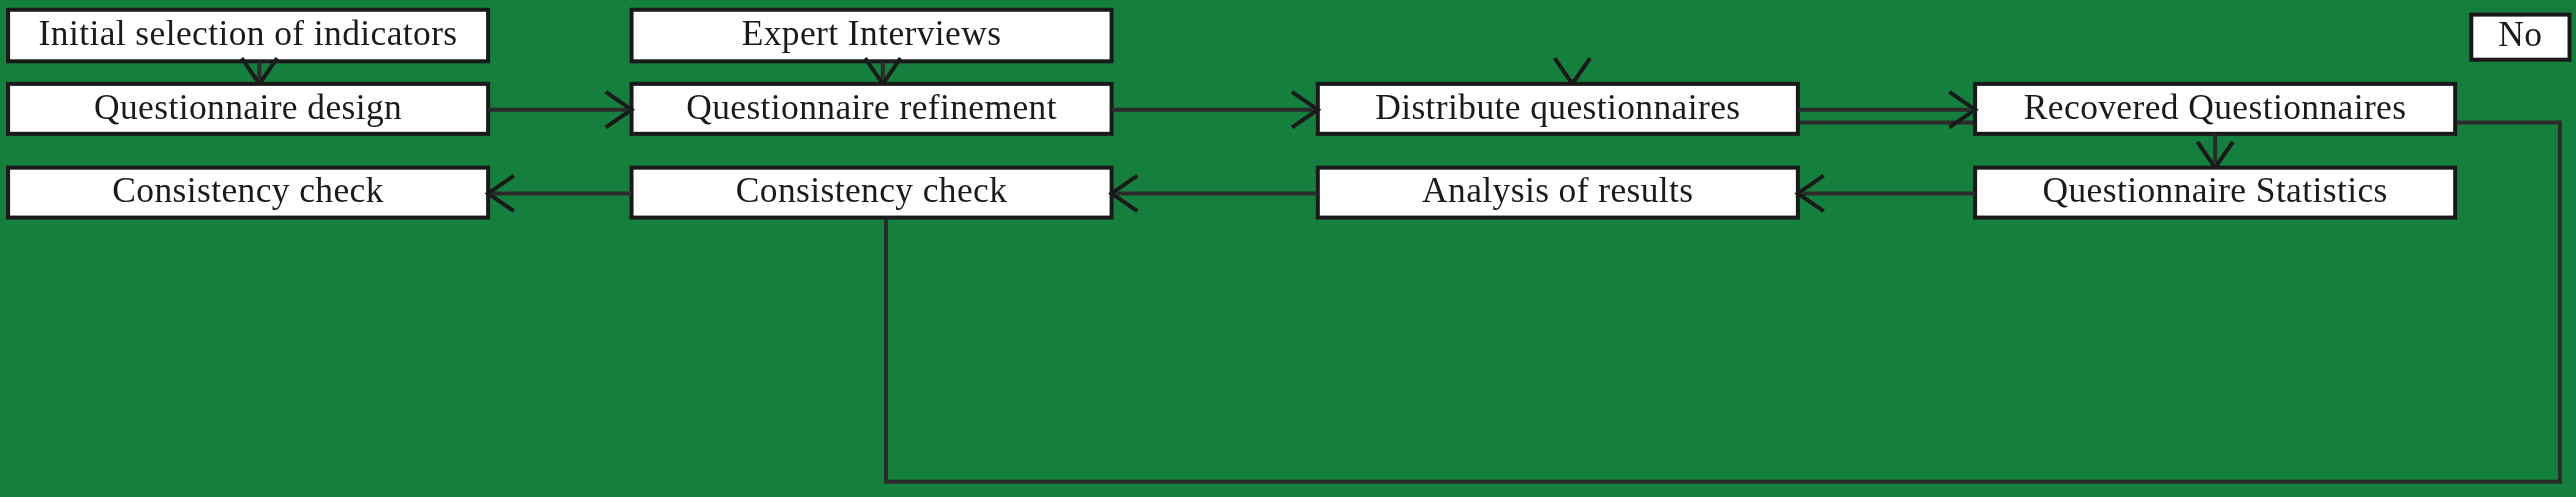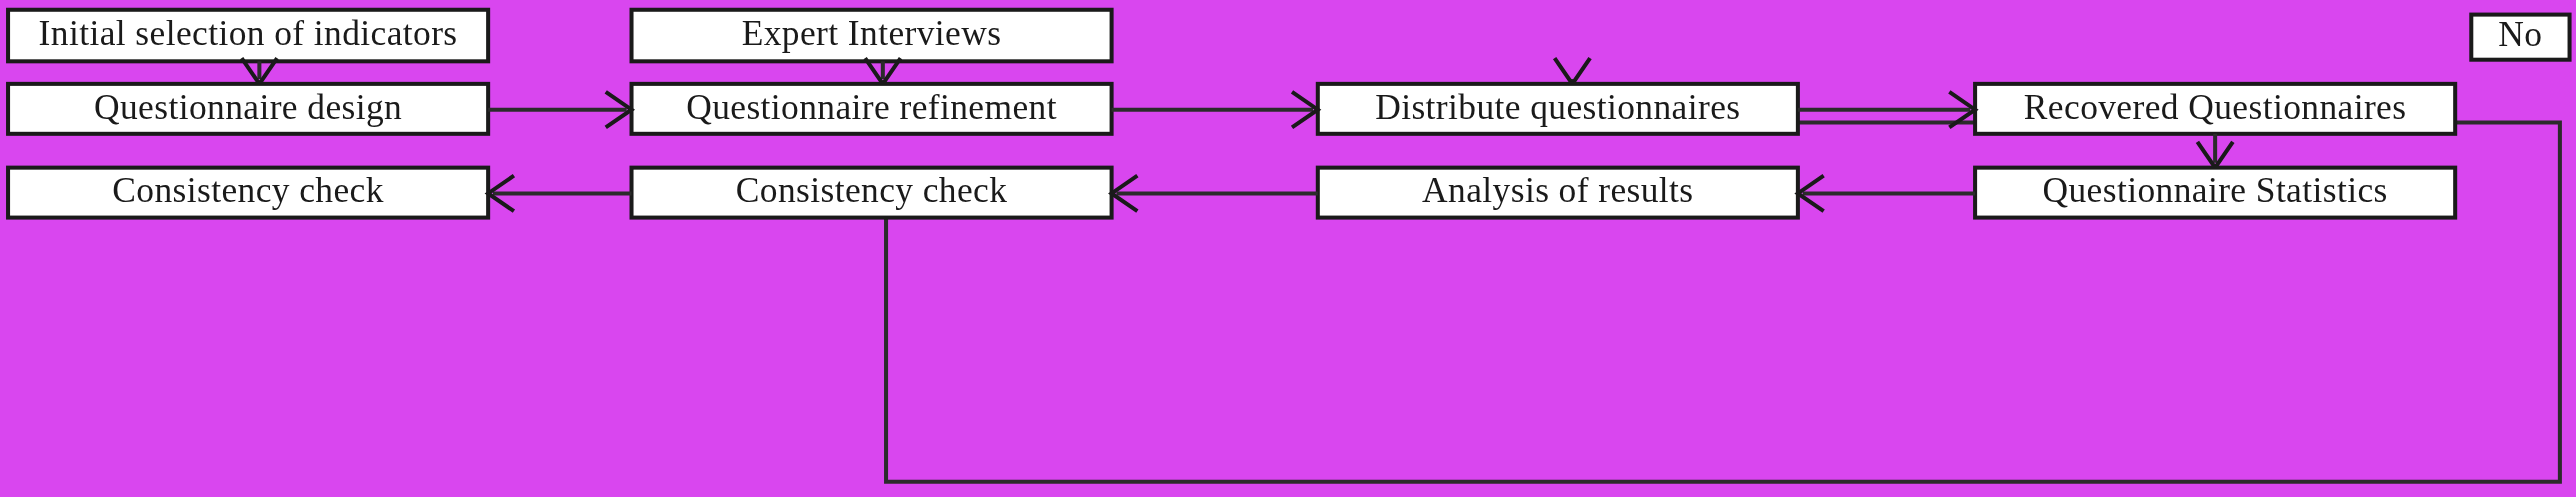--- a/index.html
+++ b/index.html
@@ -10,21 +10,21 @@
   body {
     width: 2576px;
     height: 498px;
     font-family: "Liberation Serif", "DejaVu Serif", serif;
     overflow: hidden;
   }
   #flowchart-root {
     position: relative;
     width: 2576px;
     height: 498px;
-    background: #d946ef;
+    background: #15803d;
   }
   svg.diagram {
     position: absolute;
     left: 0;
     top: 0;
     width: 2576px;
     height: 498px;
     display: block;
   }
   .node-rect {

